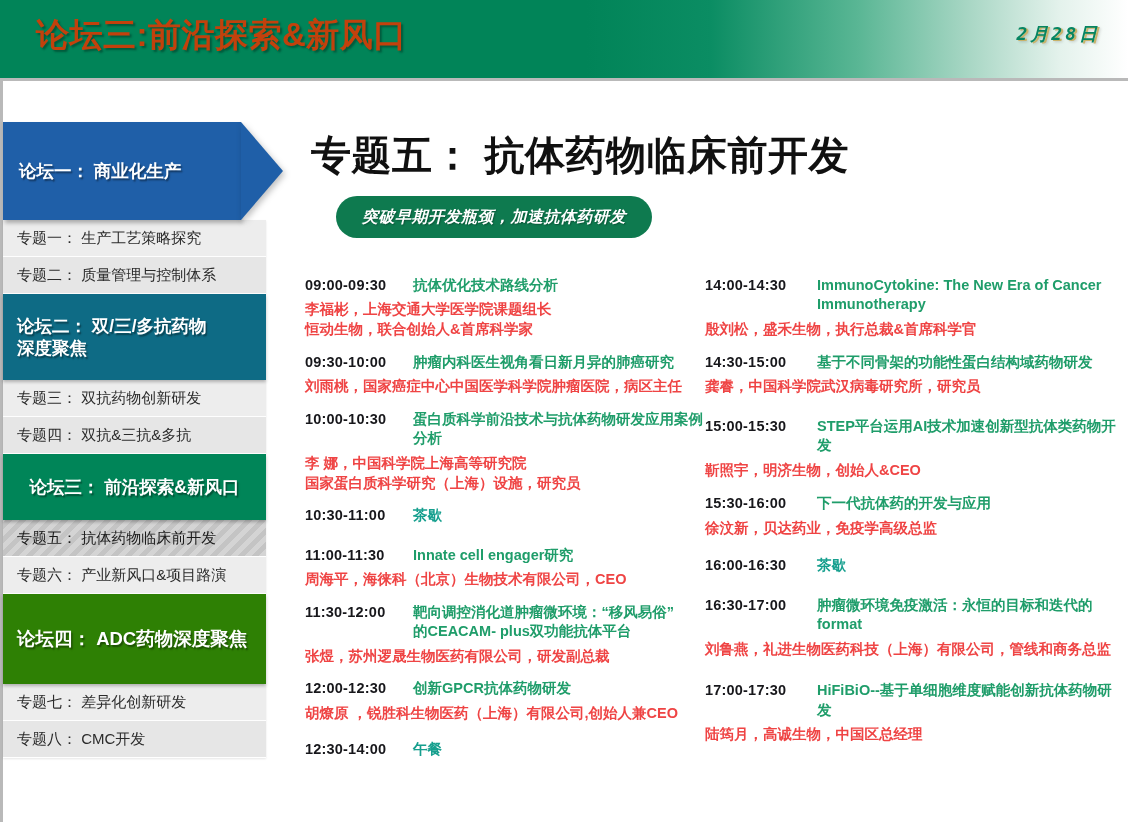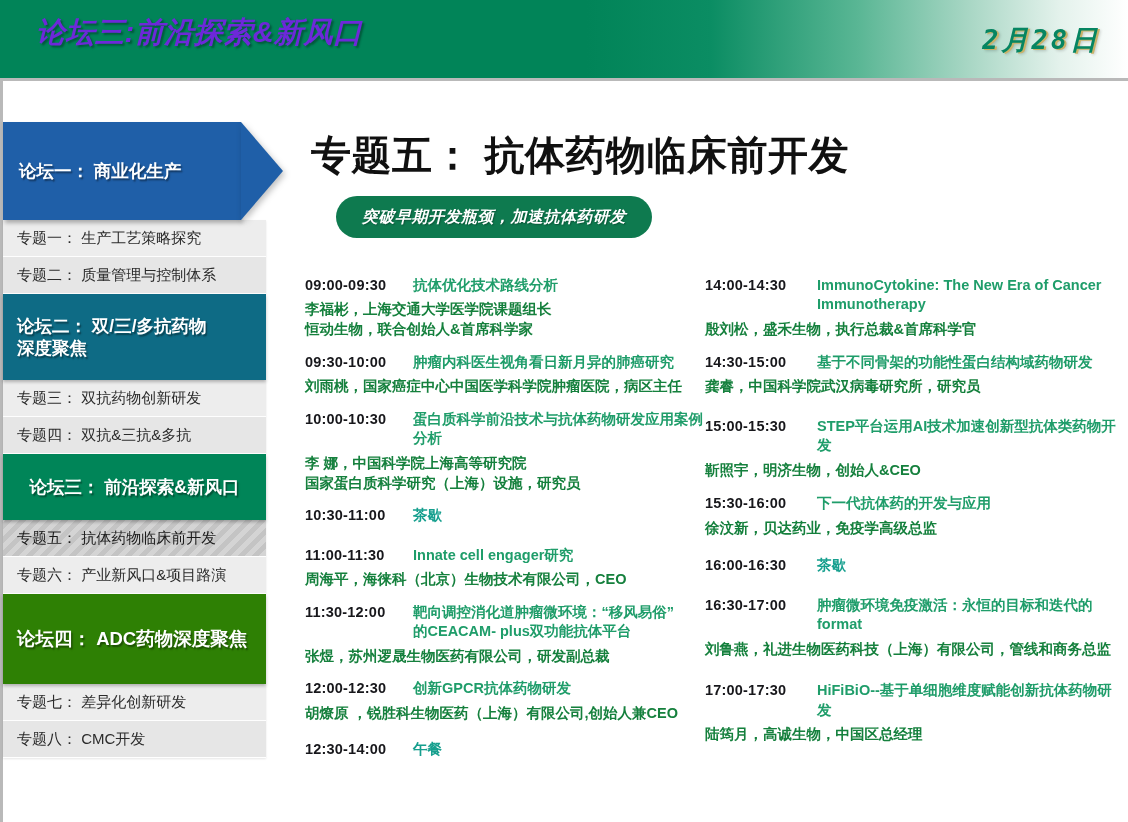--- a/index.html
+++ b/index.html
@@ -26,32 +26,31 @@
     position: absolute;
     left: 0; top: 0;
     width: 1128px; height: 78px;
     background: linear-gradient(to right,
         #018458 0%, #018458 52%, #0b8d63 63%,
         #59b694 76%, #a9d7c5 86%, #e4f2ec 94%, #ffffff 100%);
   }
   .header-title {
     position: absolute;
     left: 36px; top: 13px;
-    font-size: 29px;
-    font-weight: bold;
-    color: #6d28d9;
+    font-size: 33px;
+    font-weight: bold;
+    color: #c2410c;
     letter-spacing: 0.5px;
     text-shadow: 2px 2px 2px rgba(0,0,0,0.32);
     white-space: nowrap;
-    font-style: italic;
   }
   .header-date {
     position: absolute;
     right: 28px; top: 22px;
-    font-size: 27px;
+    font-size: 18px;
     font-weight: bold;
     font-style: italic;
     color: #068561;
     letter-spacing: 3px;
     font-family: "DejaVu Sans Mono", "Liberation Mono", monospace;
     text-shadow: 2px 1px 0px #c9b36a, 3px 2px 3px rgba(0,0,0,0.18);
     white-space: nowrap;
   }
   .header-underline {
     position: absolute;
@@ -196,21 +195,21 @@
     font-weight: bold;
     color: #1F9D6A;
     line-height: 1.34;
   }
   .s-title.teal { color: #169f8e; }
 
   .s-speaker {
     margin-top: 5px;
     font-size: 14.5px;
     font-weight: bold;
-    color: #15803d;
+    color: #ef4444;
     line-height: 1.36;
     white-space: pre-line;
   }
   .col.left .s-speaker { margin-left: 0px; }
   .col.right .s-speaker { margin-left: 0px; }
   .session.break { margin-bottom: 20px; }
 </style>
 </head>
 <body>
 

